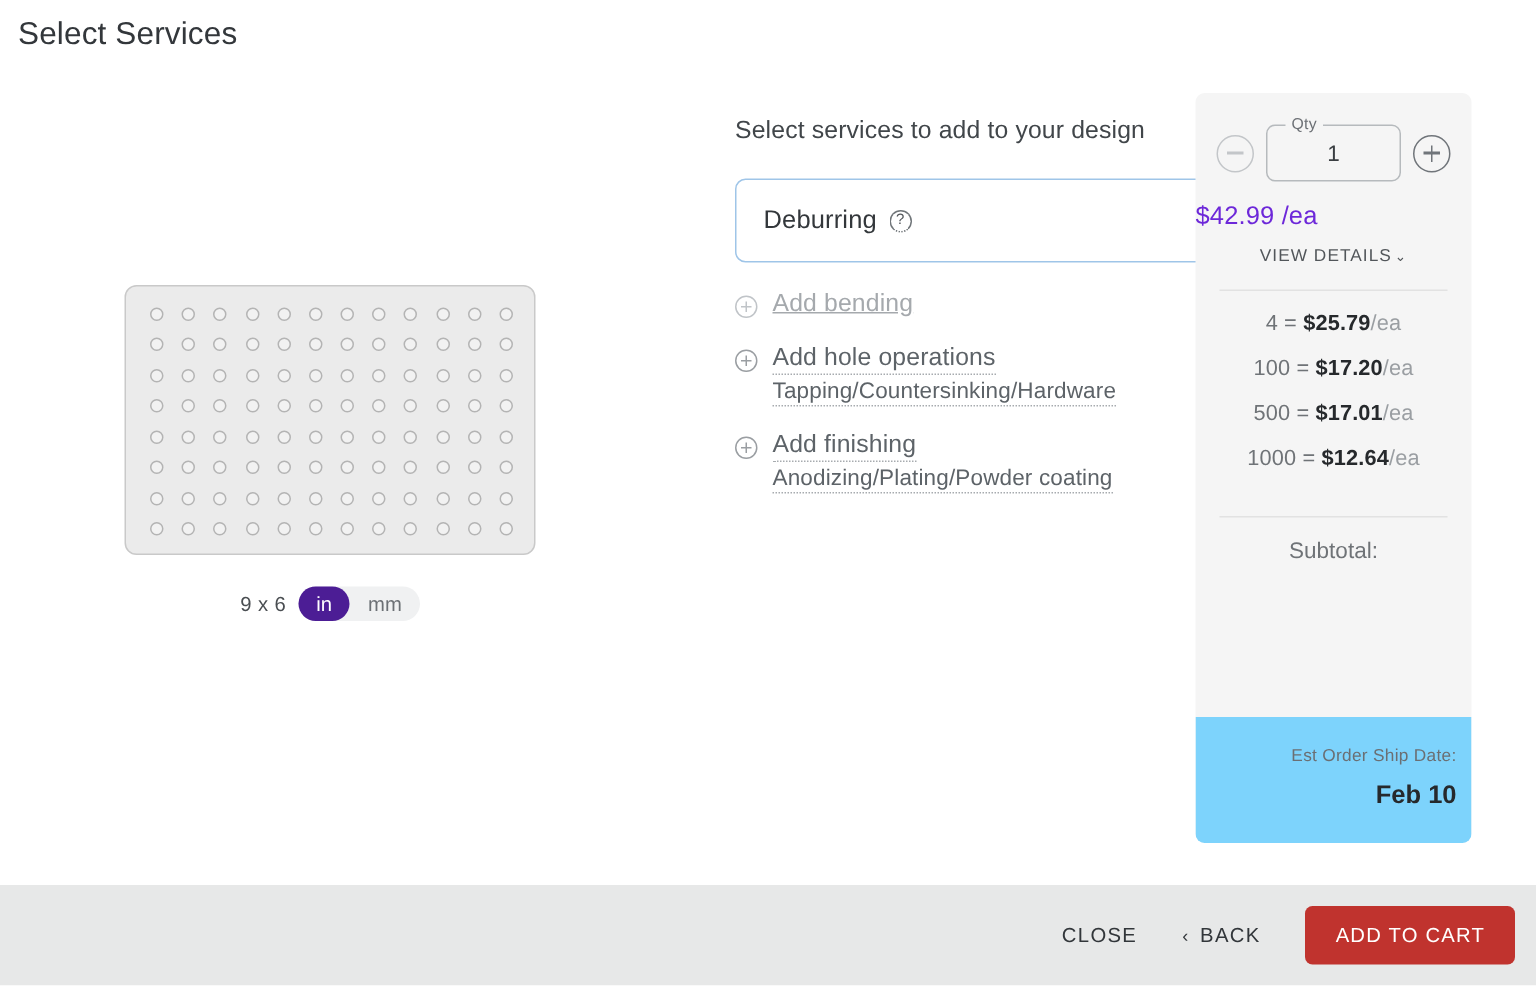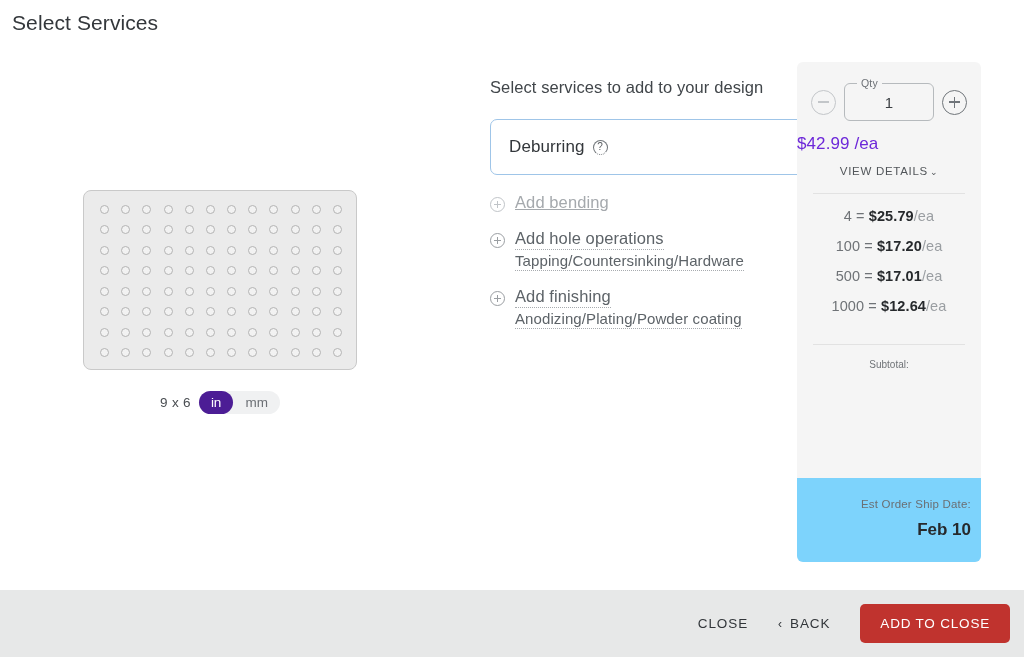--- a/index.html
+++ b/index.html
@@ -163,21 +163,21 @@
   .chev { font-size: 9px; margin-left: 2px; }
   .divider { height: 1px; background: #e2e2e2; margin: 16px 16px 0; }
   .tiers { padding: 14px 16px 0; }
   .tier {
     text-align: center; margin-bottom: 14px;
     font-size: 14.5px; color: #9a9ea2; letter-spacing: .1px;
   }
   .tier .qty-n { color: #6f7377; }
   .tier .amt { color: #26292c; font-weight: bold; }
   .subtotal-box { text-align: center; padding-top: 14px; }
-  .subtotal-label { font-size: 10px; color: #6f7377; }
+  .subtotal-label { font-size: 15px; color: #6f7377; }
   .subtotal-amt {
     font-size: 22px; color: #26292c; font-weight: bold;
     margin-top: 12px; letter-spacing: .2px;
   }
   .ship-box {
     margin-top: auto; background: #7dd3fc;
     padding: 20px 10px 22px; text-align: right;
   }
   .ship-label { font-size: 11.5px; color: #6b6f73; letter-spacing: .2px; }
   .ship-date {
@@ -396,16 +396,16 @@
       <div class="ship-date">Feb 10</div>
     </div>
   </div>
 
   <div class="footer">
     <button class="link-btn">CLOSE</button>
     <button class="link-btn back-btn">
       <span class="back-chev">‹</span>
       <span>BACK</span>
     </button>
-    <button class="cart-btn">ADD TO CLOSE</button>
+    <button class="cart-btn">ADD TO CART</button>
   </div>
 
 </div>
 
 </body></html>

